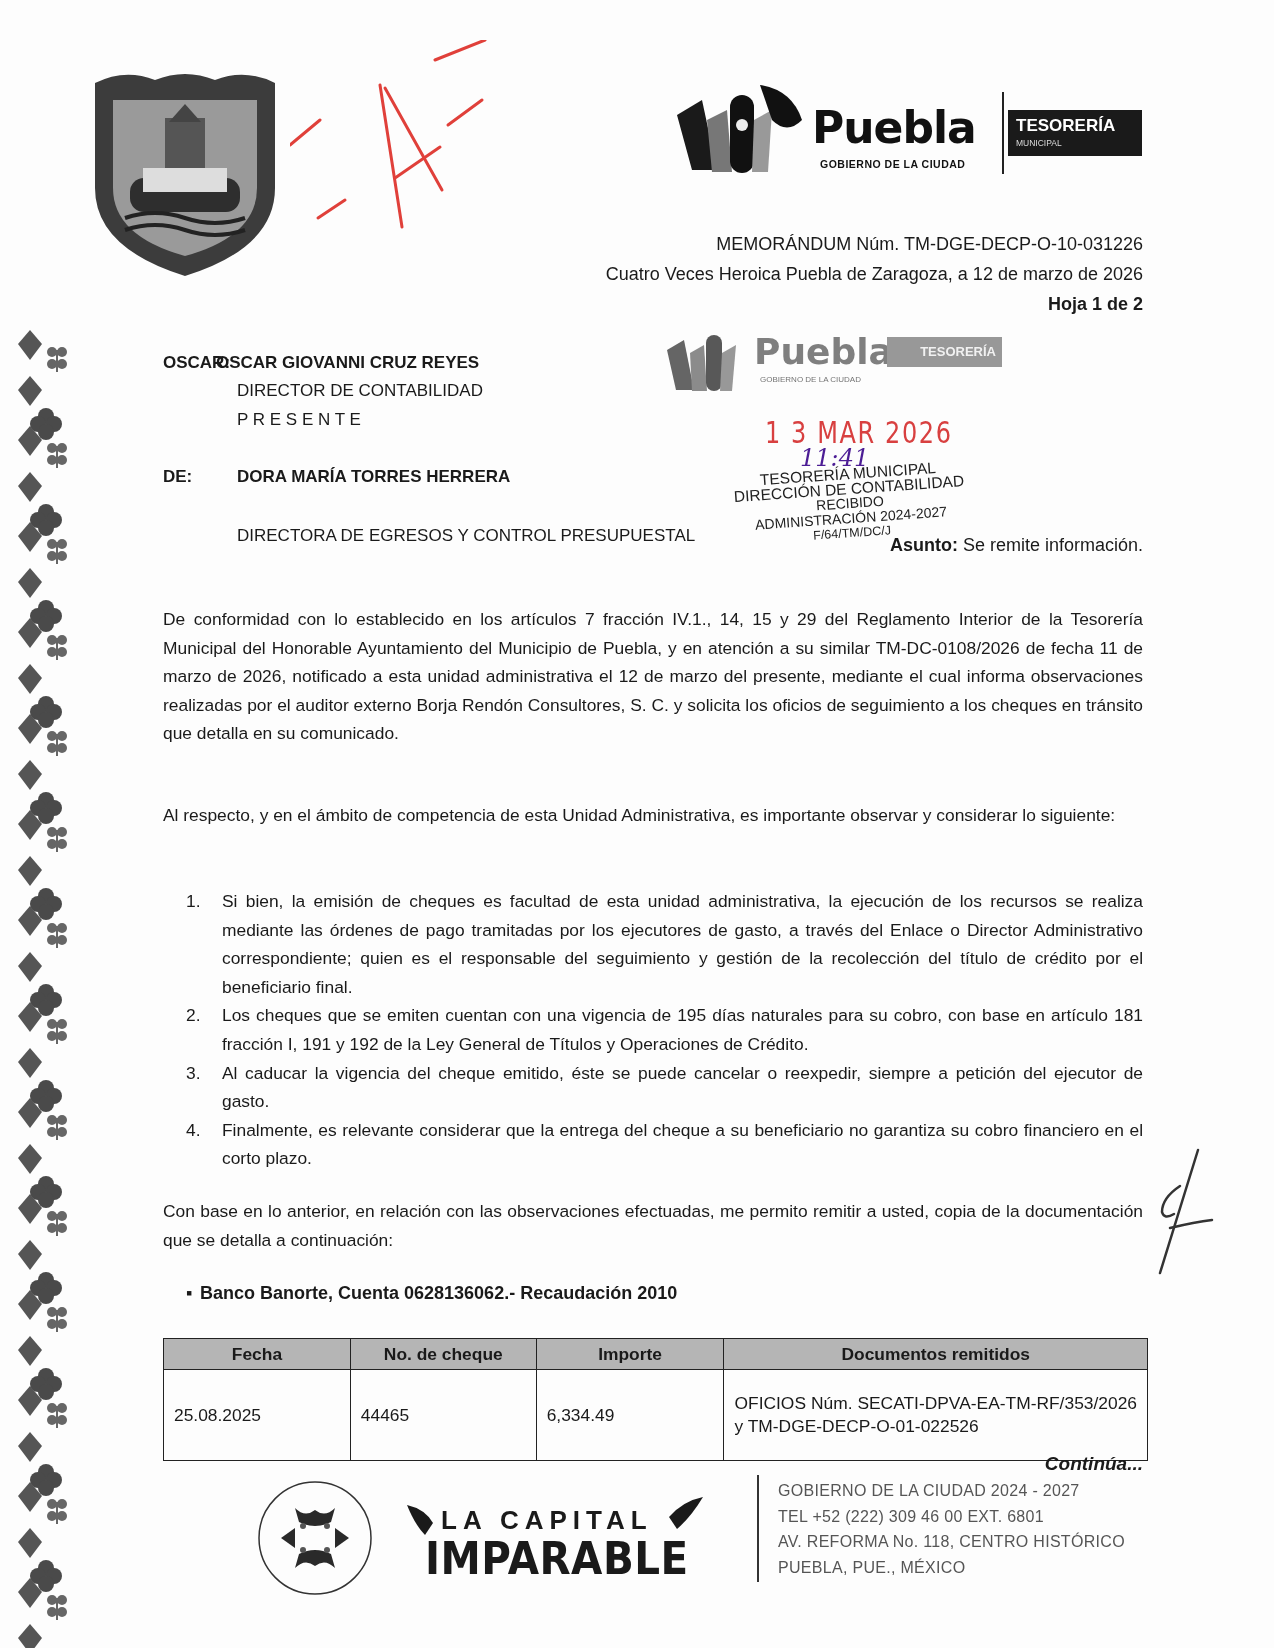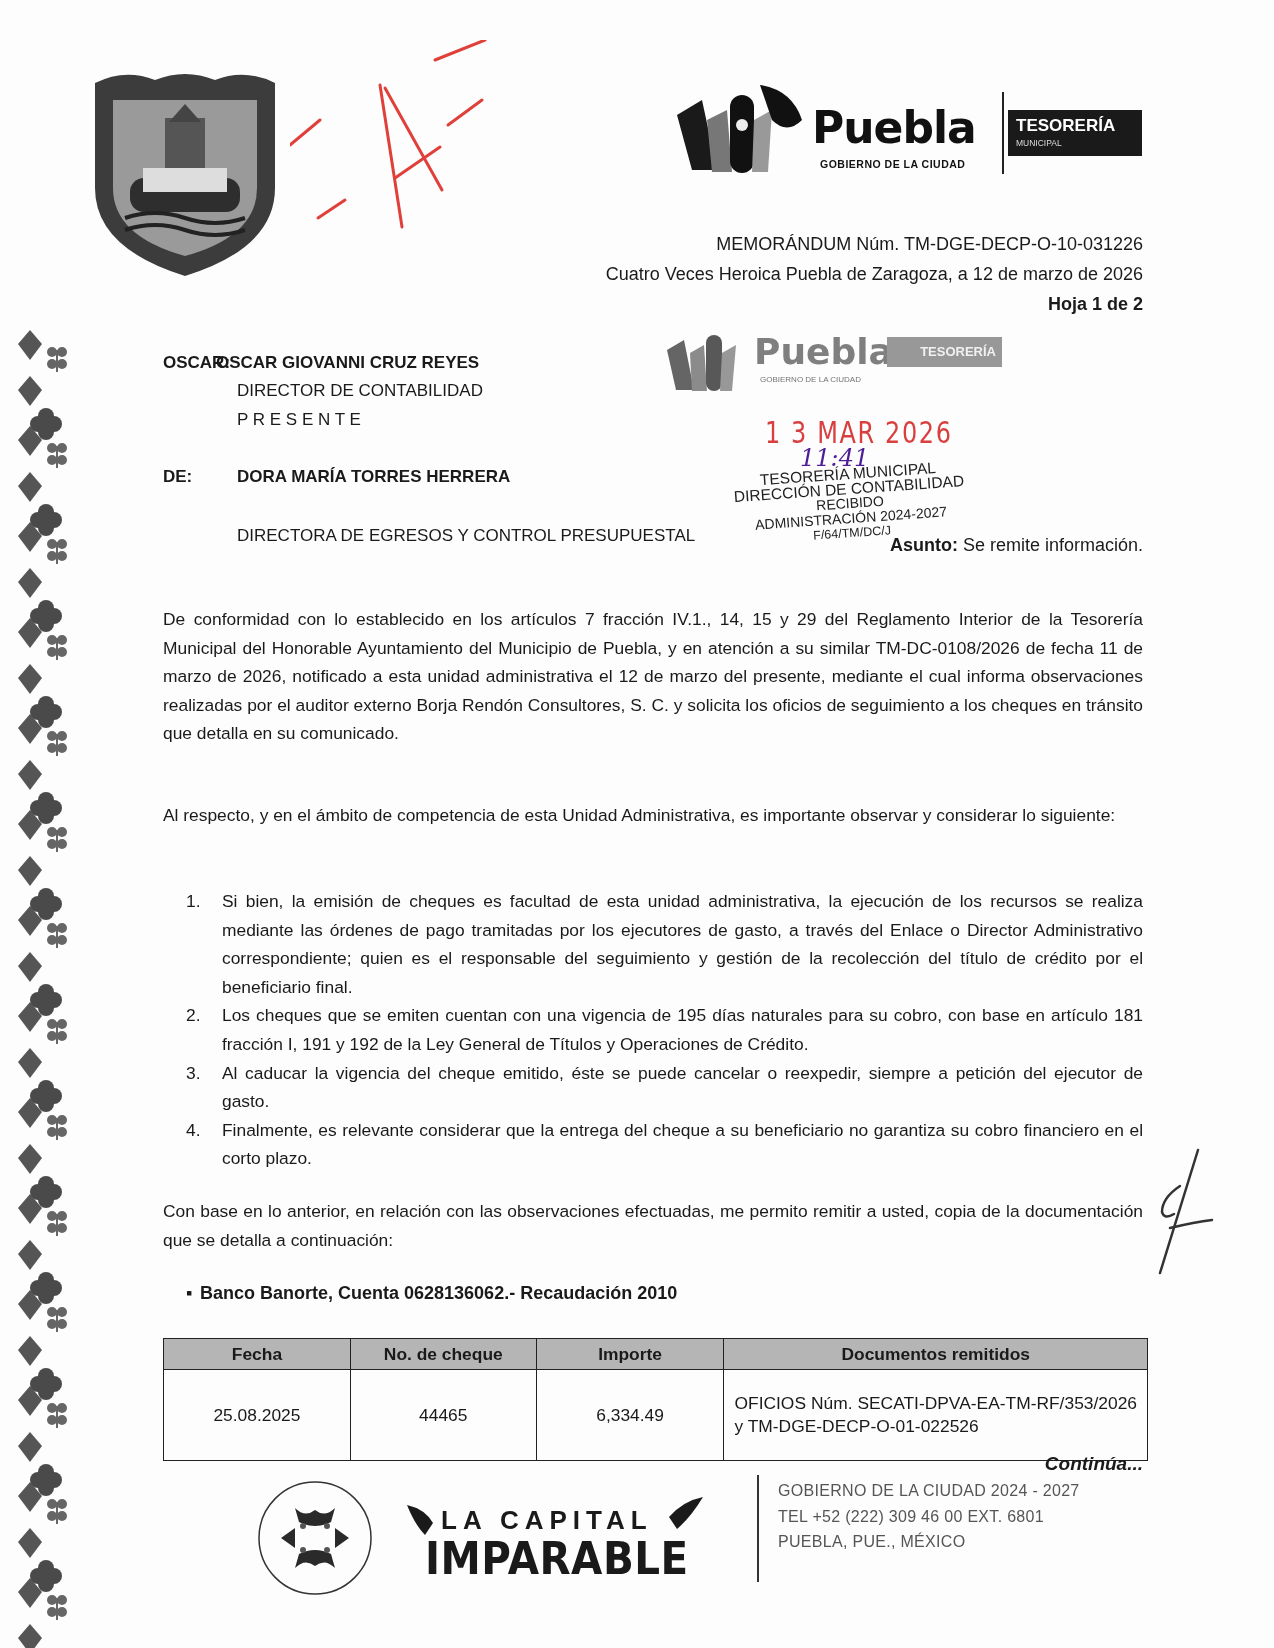--- a/index.html
+++ b/index.html
@@ -40,21 +40,21 @@
   
   .para { left: 163px; width: 980px; font-size: 17.4px; line-height: 28.6px; text-align: justify; }
   .list { left: 163px; width: 980px; font-size: 17.4px; line-height: 28.6px; }
   .li { position: relative; padding-left: 59px; text-align: justify; margin-bottom: 0; }
   .li .num { position: absolute; left: 23px; top: 0; }
   .bank { left: 200px; top: 1283px; font-size: 18px; font-weight: bold; }
   .bank .bullet { position: absolute; left: -14px; top: 0; }
   
   table.tbl { position: absolute; left: 163px; top: 1338px; width: 985px; border-collapse: collapse; font-size: 17.4px; }
   .tbl th { background: #b5b5b5; font-weight: bold; height: 30px; border: 1.5px solid #222; padding: 0; }
-  .tbl td { border: 1.5px solid #222; text-align: center; height: 58px; padding: 16px 10px; }
+  .tbl td { border: 1.5px solid #222; text-align: left; height: 58px; padding: 16px 10px; }
   .tbl td.docs { text-align: justify; text-align-last: left; line-height: 23px; padding: 12px 10px; }
   
   .continua { right: 131px; top: 1453px; font-size: 19px; font-weight: bold; font-style: italic; }
   .nmx-seal { left: 255px; top: 1478px; width: 120px; height: 120px; }
   .capital { left: 405px; top: 1495px; width: 320px; height: 95px; }
   .capital .c1 { position: absolute; left: 36px; top: 10px; font-size: 26px; font-weight: bold; letter-spacing: 6px; }
   .capital .c2 { position: absolute; left: 20px; top: 38px; font-size: 44px; font-weight: bold; letter-spacing: 0.5px; font-family: "DejaVu Sans", sans-serif; transform: scaleX(0.92); transform-origin: left; }
   .footer-sep { left: 757px; top: 1475px; width: 2px; height: 107px; background: #333; }
   .footer-info { left: 778px; top: 1478px; font-size: 16px; color: #555; line-height: 25.5px; letter-spacing: 0.3px; }
   .signature { left: 1150px; top: 1148px; width: 80px; height: 130px; }
@@ -248,14 +248,15 @@
   <svg width="40" height="34" viewBox="0 0 40 34" style="position:absolute;left:260px;top:0px;">
     <path d="M38,2 Q18,6 4,22 L12,34 Q26,22 38,2 Z" fill="#1a1a1a"></path>
   </svg>
   <span class="c2">IMPARABLE</span>
 </div>
 
 <div class="abs footer-sep"></div>
 <div class="abs footer-info">
   <div>GOBIERNO DE LA CIUDAD 2024 - 2027</div>
   <div>TEL +52 (222) 309 46 00 EXT. 6801</div>
+  <div>AV. REFORMA No. 118, CENTRO HISTÓRICO</div>
   <div>PUEBLA, PUE., MÉXICO</div>
 </div>
 
 </body></html>

